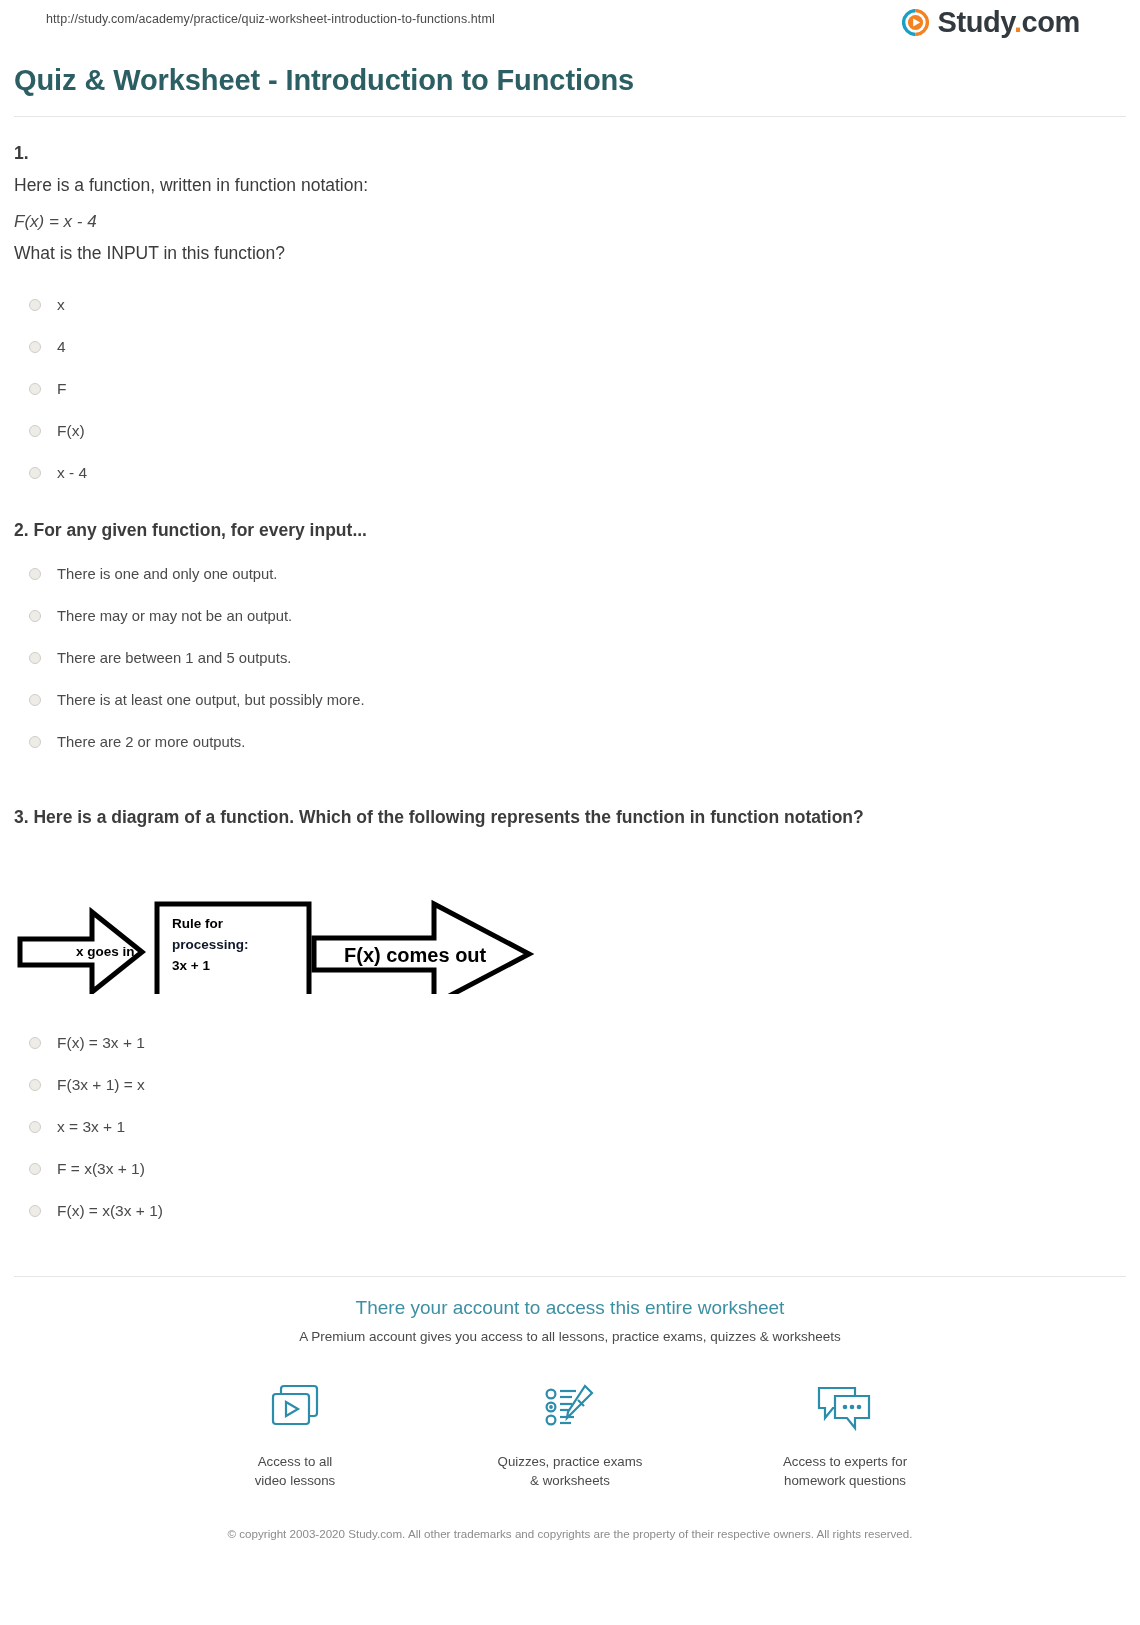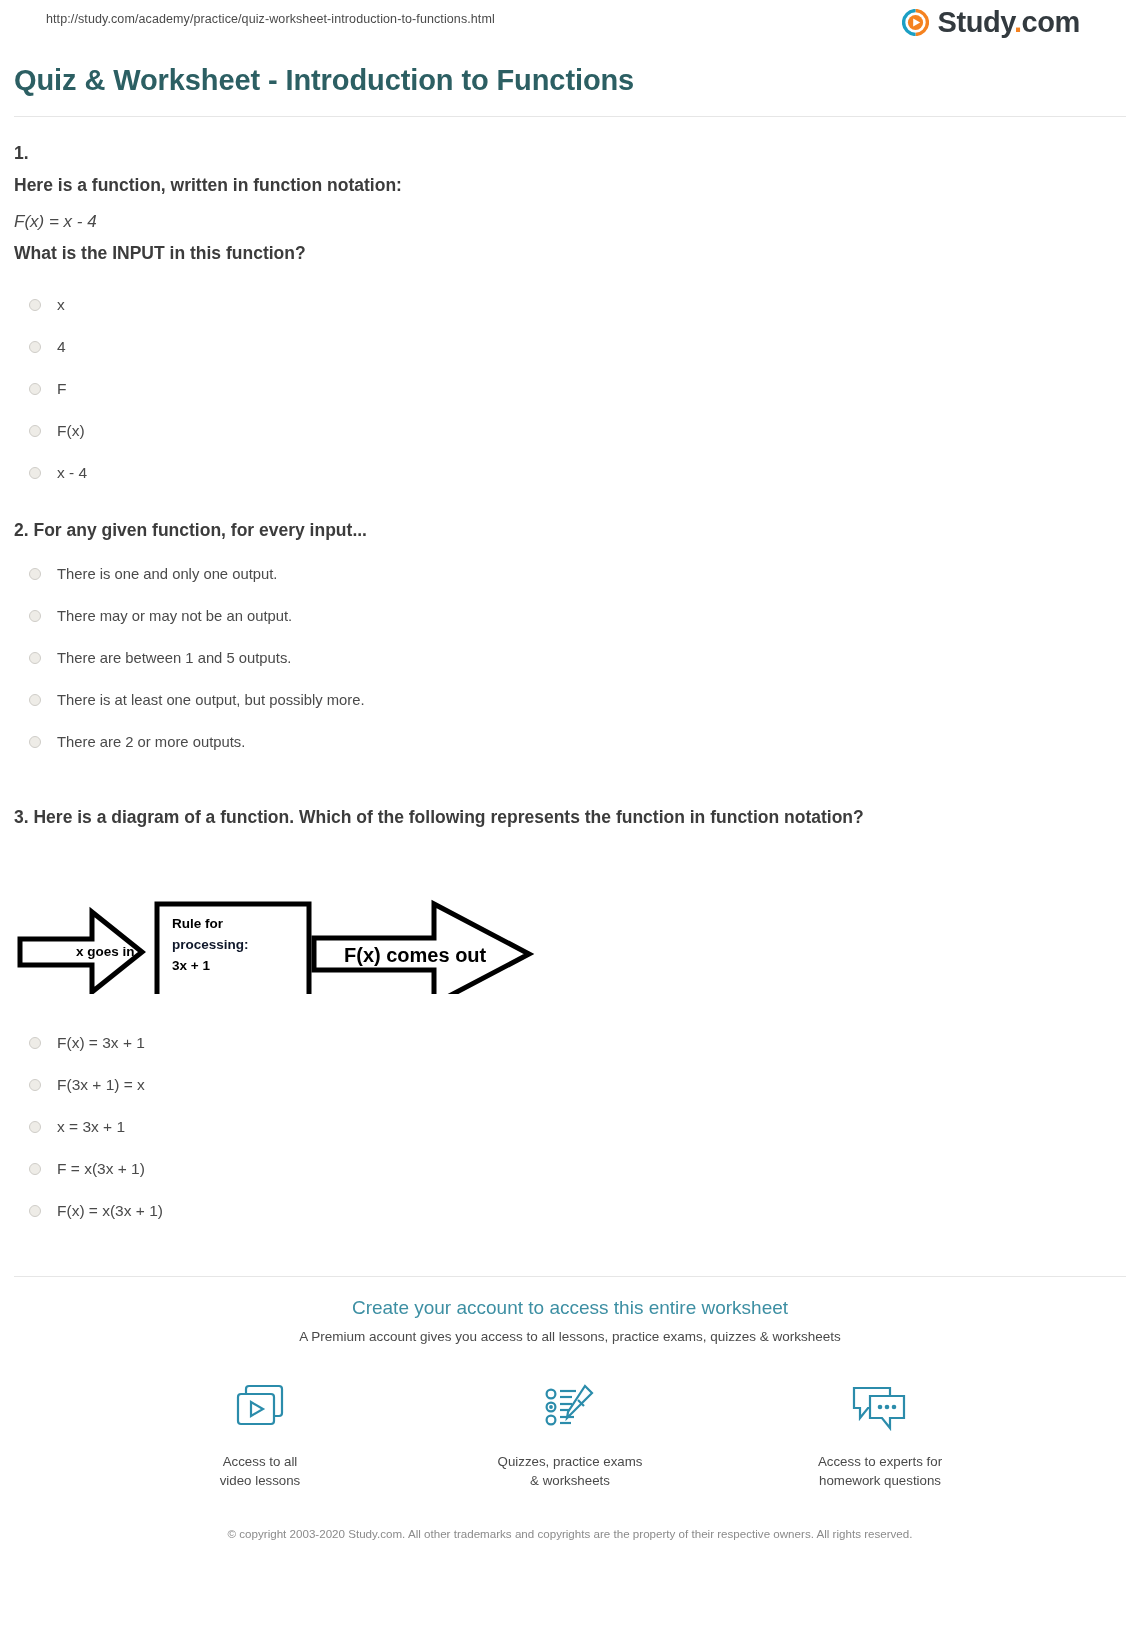--- a/index.html
+++ b/index.html
@@ -67,21 +67,21 @@
   .q-block { margin-top: 0; }
 
   .q-num {
     font-size: 17.5px;
     font-weight: bold;
     color: #3c3c3c;
     margin-top: 26px;
   }
   .q-line {
     font-size: 17.5px;
-    font-weight: bold;
+    font-weight: normal;
     color: #3c3c3c;
     margin-top: 11px;
   }
   .q-formula {
     font-size: 17px;
     font-style: italic;
     color: #4a4a4a;
     margin-top: 16px;
   }
   .q-heading {
@@ -137,21 +137,21 @@
   }
   .promo-sub {
     font-size: 13.5px;
     color: #4a4a4a;
     margin-top: 10px;
   }
   .perks {
     margin-top: 34px;
     display: flex;
     justify-content: center;
-    gap: 120px;
+    gap: 85px;
     align-items: center;
   }
   .perk { width: 190px; text-align: center; }
   .perk-icon { height: 62px; display:flex; align-items:center; justify-content:center; }
   .perk-text {
     margin-top: 12px;
     font-size: 13.3px;
     color: #4a4a4a;
     line-height: 1.45;
   }
@@ -289,21 +289,21 @@
         <span class="radio"></span>
         <span class="opt-label">F(x) = x(3x + 1)</span>
       </div>
     </div>
   </div>
 </div>
 
 <div class="footer-rule"></div>
 
 <div class="promo">
-  <div class="promo-head">Create your account to access this entire worksheet</div>
+  <div class="promo-head">There your account to access this entire worksheet</div>
   <div class="promo-sub">A Premium account gives you access to all lessons, practice exams, quizzes &amp; worksheets</div>
 
   <div class="perks">
 
     <div class="perk">
       <div class="perk-icon">
         <svg width="64" height="58" viewBox="0 0 64 58">
           <rect x="18" y="6" width="36" height="30" rx="3" fill="none" stroke="#2b8cab" stroke-width="2.2"></rect>
           <rect x="10" y="14" width="36" height="30" rx="3" fill="#ffffff" stroke="#2b8cab" stroke-width="2.2"></rect>
           <polygon points="23,22 35,29 23,36" fill="none" stroke="#2b8cab" stroke-width="2.2"></polygon>

